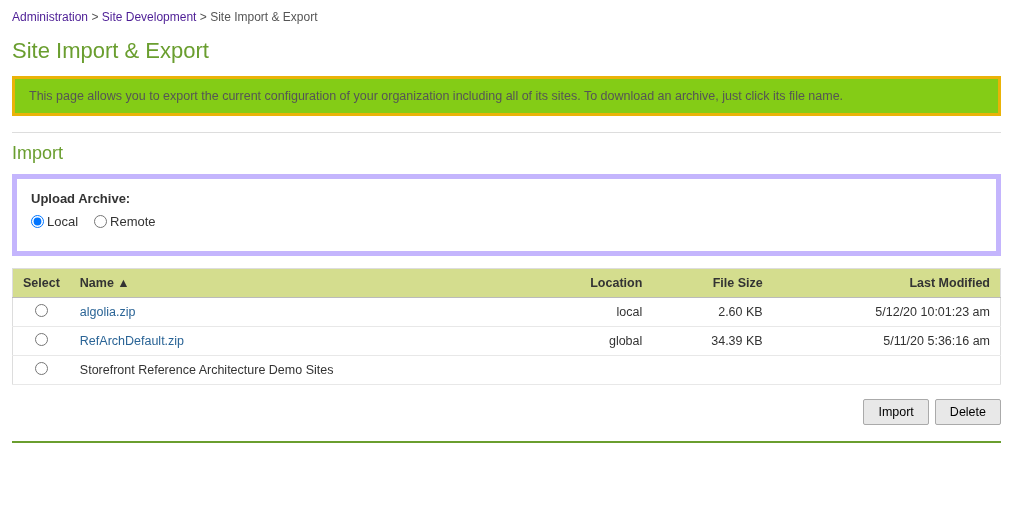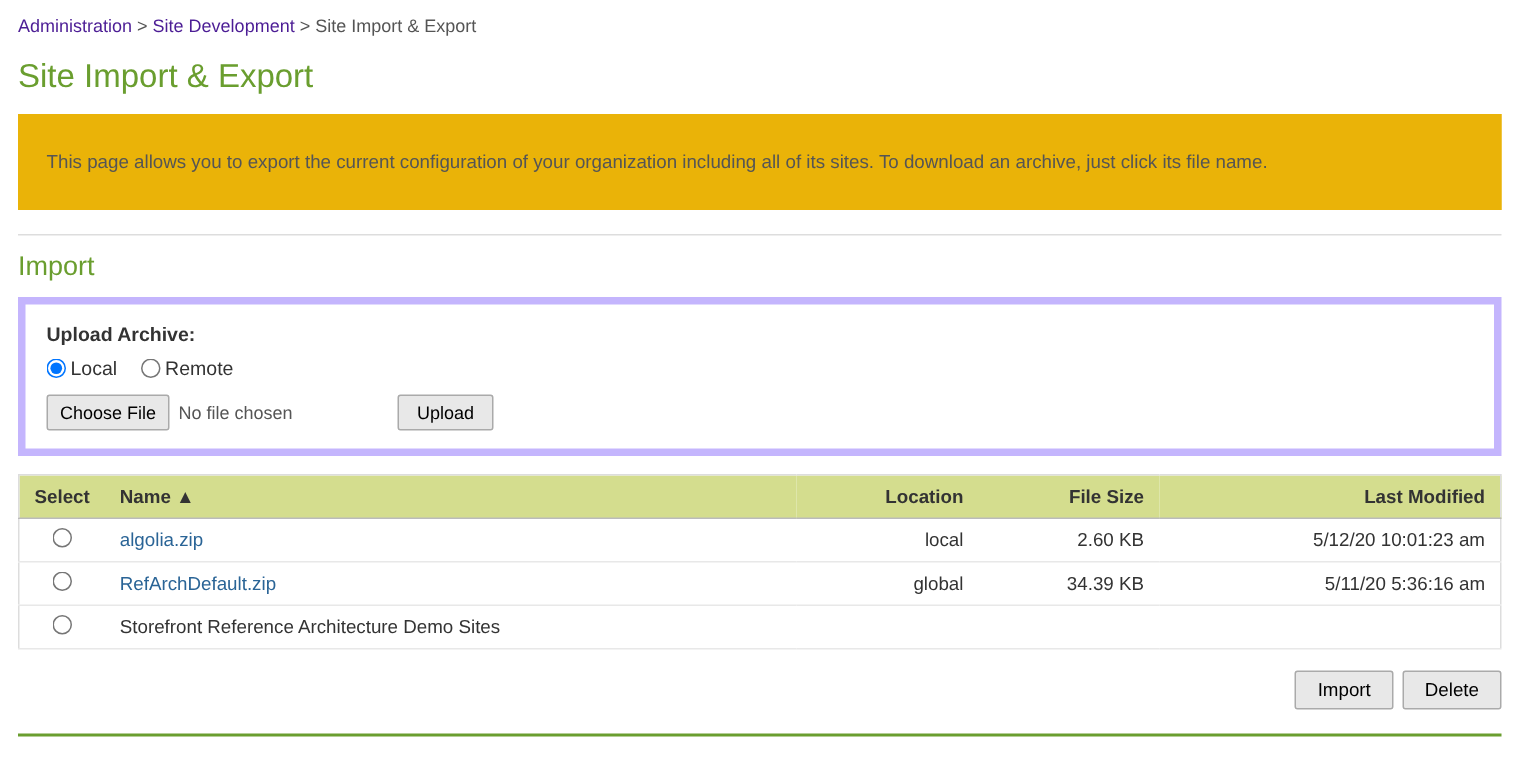--- a/index.html
+++ b/index.html
@@ -31,23 +31,23 @@
       padding: 8px 12px 12px 12px;
     }
 
     
     .main-content {
       padding: 0 12px;
     }
 
     
     .info-box {
-      border: 5px solid #eab308;
-      background: #eab308;
-      padding: 20px 14px;
+      border: 3px solid #eab308;
+      background: #84cc16;
+      padding: 10px 14px;
       margin-bottom: 16px;
       font-size: 12.5px;
       color: #555;
     }
 
     
     .section-title {
       color: #6a9e2f;
       font-size: 18px;
       font-weight: normal;
@@ -207,25 +207,20 @@
     <div class="form-label">Upload Archive:</div>
     <div class="radio-group">
       <label>
         <input type="radio" name="location" value="local" checked="" style="">
         <span>Local</span>
       </label>
       <label>
         <input type="radio" name="location" value="remote" style="">
         <span>Remote</span>
       </label>
-    </div>
-    <div class="file-upload-row">
-      <button class="choose-file-btn">Choose File</button>
-      <span class="file-name-display">No file chosen</span>
-      <button class="upload-btn">Upload</button>
     </div>
   </div>
 
   <table class="files-table">
     <thead>
       <tr>
         <th>Select</th>
         <th>Name ▲</th>
         <th class="right">Location</th>
         <th class="right">File Size</th>

